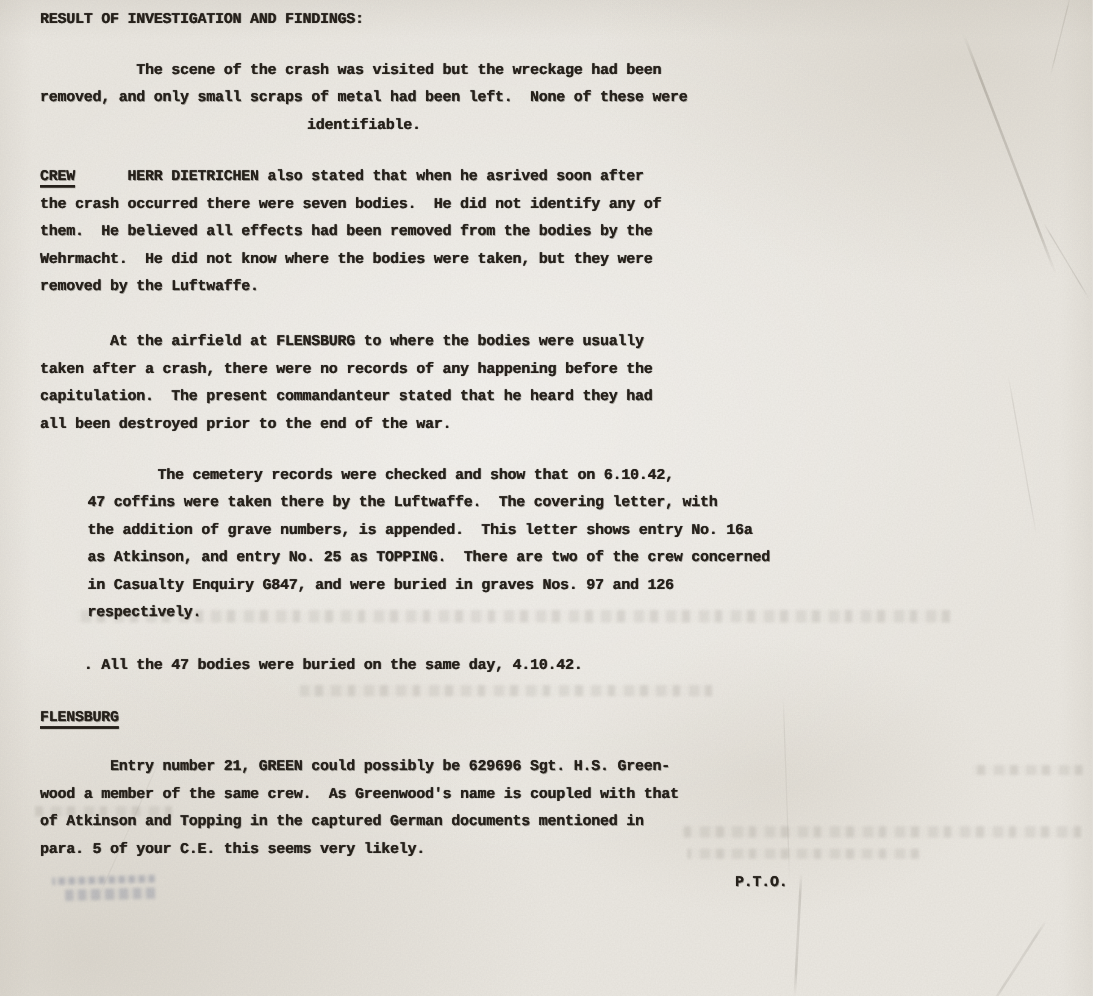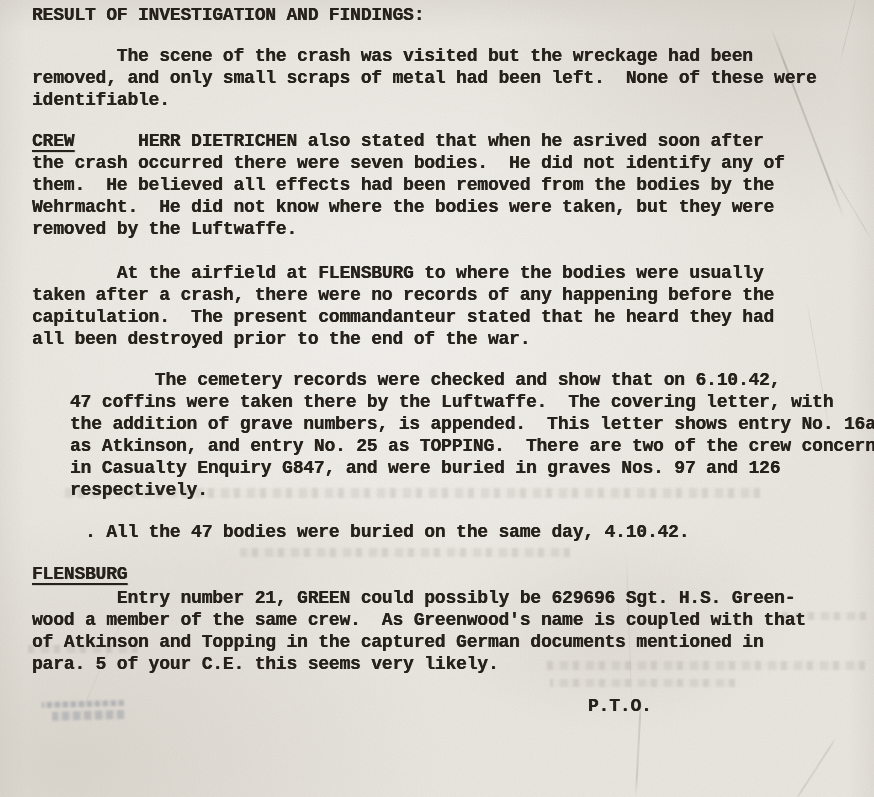--- a/index.html
+++ b/index.html
@@ -22,21 +22,21 @@
       linear-gradient(180deg, rgba(190,184,172,0.22) 0%, rgba(190,184,172,0) 4%),
       linear-gradient(90deg,  rgba(190,184,172,0.18) 0%, rgba(190,184,172,0) 3%, rgba(190,184,172,0) 97%, rgba(190,184,172,0.20) 100%);
     font-family: "Liberation Mono", "DejaVu Sans Mono", monospace;
     font-weight: 700;
     color: #26211b;
   }
   .txt {
     position: absolute;
     left: 32px;
     white-space: pre;
-    font-size: 18px;
+    font-size: 12px;
     line-height: 22px;
     letter-spacing: -0.2px;
     text-shadow: 0 0 0.6px rgba(38,33,27,0.95), 0.5px 0.4px 0.3px rgba(38,33,27,0.35);
     z-index: 3;
     margin: 0;
   }
   .u {
     text-decoration: underline;
     text-decoration-thickness: 2px;
     text-underline-offset: 4px;
@@ -108,21 +108,21 @@
   <div class="crease crease-branch"></div>
   <div class="crease crease-corner"></div>
   <div class="crease crease-mid"></div>
   <div class="crease crease-bottom"></div>
   <div class="crease crease-low"></div>
   <div class="crease crease-br"></div>
   <div class="crease crease-left"></div>
 
   <div class="txt" style="top:4px;"><span>RESULT OF INVESTIGATION AND FINDINGS:</span></div>
 
-  <div class="txt" style="top:45px;">        The scene of the crash was visited but the wreckage had been
+  <div class="txt" style="top:45px;text-align:center;">        The scene of the crash was visited but the wreckage had been
 removed, and only small scraps of metal had been left.  None of these were
 identifiable.</div>
 
   <div class="txt" style="top:262px;">        At the airfield at FLENSBURG to where the bodies were usually
 taken after a crash, there were no records of any happening before the
 capitulation.  The present commandanteur stated that he heard they had
 all been destroyed prior to the end of the war.</div>
 
   <div class="txt" style="top:130px;"><span class="u">CREW</span><span>      HERR DIETRICHEN also stated that when he asrived soon after
 the crash occurred there were seven bodies.  He did not identify any of
@@ -134,21 +134,21 @@
 47 coffins were taken there by the Luftwaffe.  The covering letter, with
 the addition of grave numbers, is appended.  This letter shows entry No. 16a
 as Atkinson, and entry No. 25 as TOPPING.  There are two of the crew concerned
 in Casualty Enquiry G847, and were buried in graves Nos. 97 and 126
 respectively.</div>
 
   <div class="txt" style="top:521px;">     . All the 47 bodies were buried on the same day, 4.10.42.</div>
 
   <div class="txt" style="top:563px;"><span class="u">FLENSBURG</span></div>
 
-  <div class="txt" style="top:587px;">        Entry number 21, GREEN could possibly be 629696 Sgt. H.S. Green-
+  <div class="txt" style="top:602px;">        Entry number 21, GREEN could possibly be 629696 Sgt. H.S. Green-
 wood a member of the same crew.  As Greenwood's name is coupled with that
 of Atkinson and Topping in the captured German documents mentioned in
 para. 5 of your C.E. this seems very likely.</div>
 
   <div class="txt pto" style="top:695px;">P.T.O.</div>
 
   <svg class="noise" width="874" height="797">
     <filter id="grain">
       <feTurbulence type="fractalNoise" baseFrequency="0.8" numOctaves="2" stitchTiles="stitch"></feTurbulence>
       <feColorMatrix type="matrix" values="0 0 0 0 0.46  0 0 0 0 0.44  0 0 0 0 0.40  0 0 0 0.55 0"></feColorMatrix>

